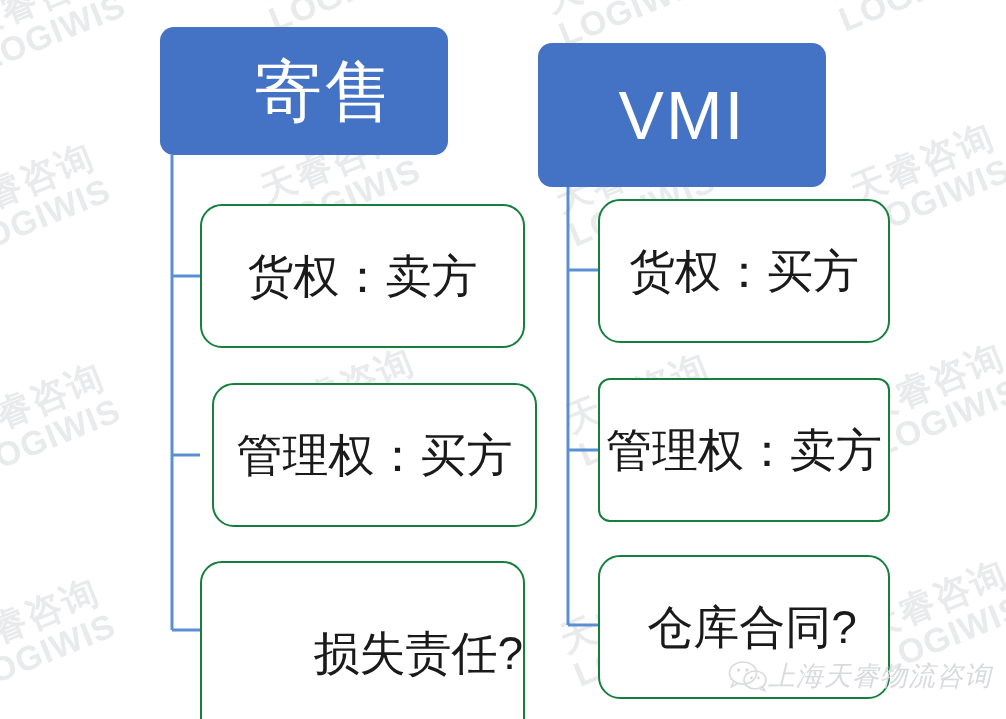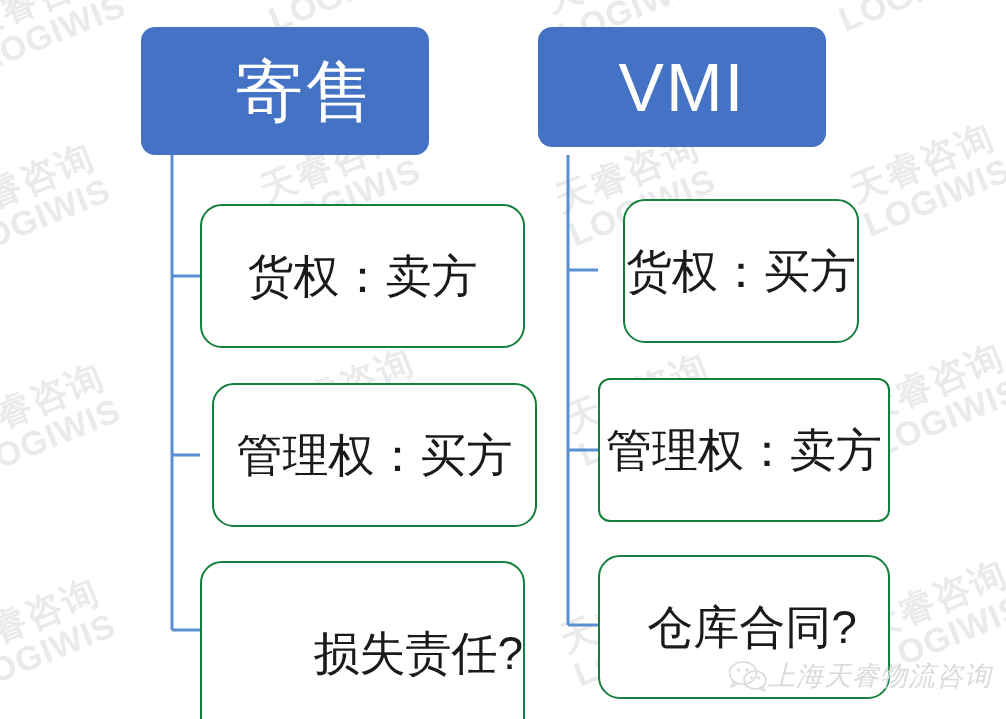--- a/index.html
+++ b/index.html
@@ -200,41 +200,41 @@
     </g>
 
     <g stroke="#5b8fd4" stroke-width="3" fill="none">
       <path d="M568,155 L568,625"></path>
       <path d="M568,270 L598,270"></path>
       <path d="M568,450 L598,450"></path>
       <path d="M568,625 L598,625"></path>
     </g>
   </svg>
 
-  <div class="node node-root" style="left:141px; top:27px; width:288px; height:128px;padding-left:41px;">
+  <div class="node node-root" style="left:160px; top:27px; width:288px; height:128px;padding-left:41px;">
     <span class="node-label">寄售</span>
   </div>
 
   <div class="node node-child" style="left:200px; top:204px; width:325px; height:144px;">
     <span class="node-label">货权：卖方</span>
   </div>
 
   <div class="node node-child" style="left:212px; top:383px; width:325px; height:144px;">
     <span class="node-label">管理权：买方</span>
   </div>
 
   <div class="node node-child" style="left:200px; top:561px; width:325px; height:184px;justify-content:flex-end;">
     <span class="node-label">损失责任?</span>
   </div>
 
-  <div class="node node-root" style="left:538px; top:27px; width:288px; height:120px;">
+  <div class="node node-root" style="left:538px; top:43px; width:288px; height:144px;">
     <span class="node-label">VMI</span>
   </div>
 
-  <div class="node node-child" style="left:598px; top:199px; width:236px; height:144px;margin-left:25px;">
+  <div class="node node-child" style="left:598px; top:199px; width:292px; height:144px;">
     <span class="node-label">货权：买方</span>
   </div>
 
   <div class="node node-child" style="left:598px; top:378px; width:292px; height:144px;border-radius:12px;">
     <span class="node-label">管理权：卖方</span>
   </div>
 
   <div class="node node-child" style="left:598px; top:555px; width:292px; height:144px;padding-left:16px;">
     <span class="node-label">仓库合同?</span>
   </div>

